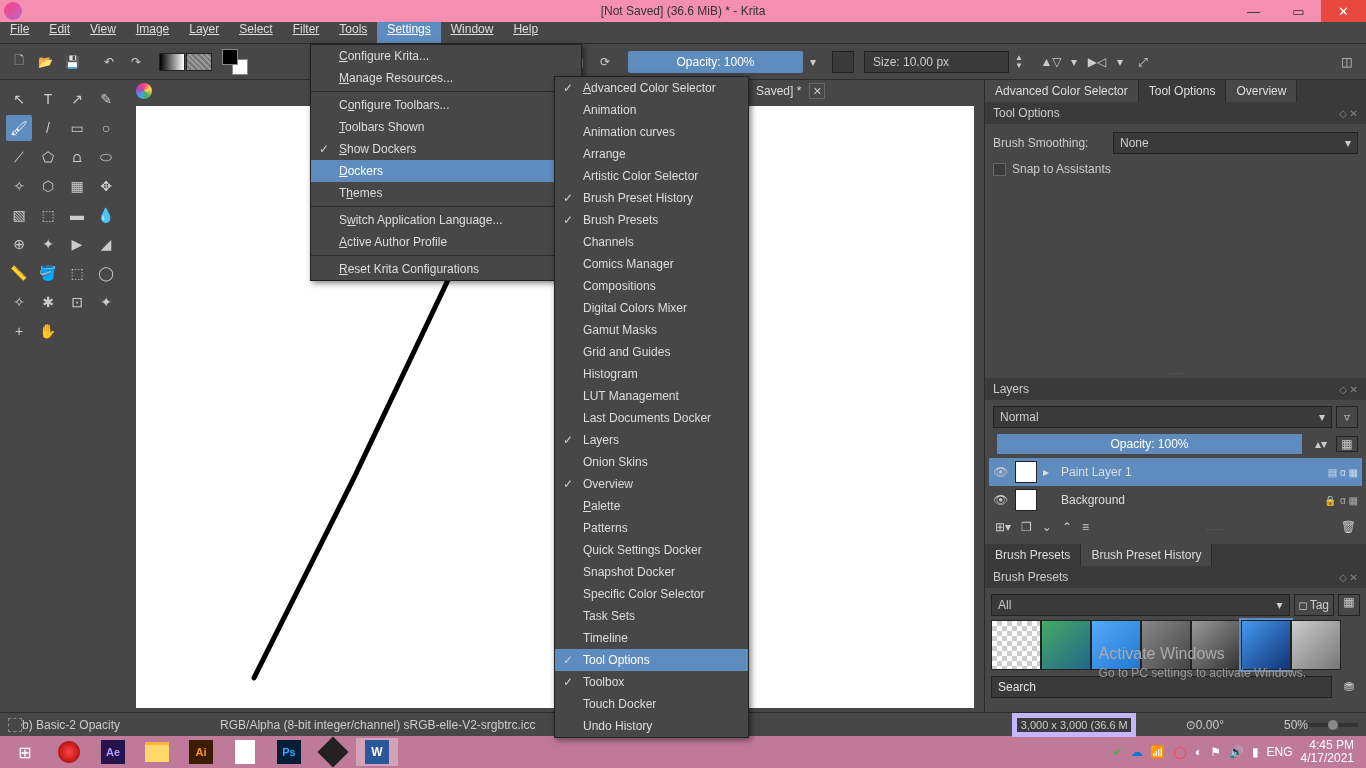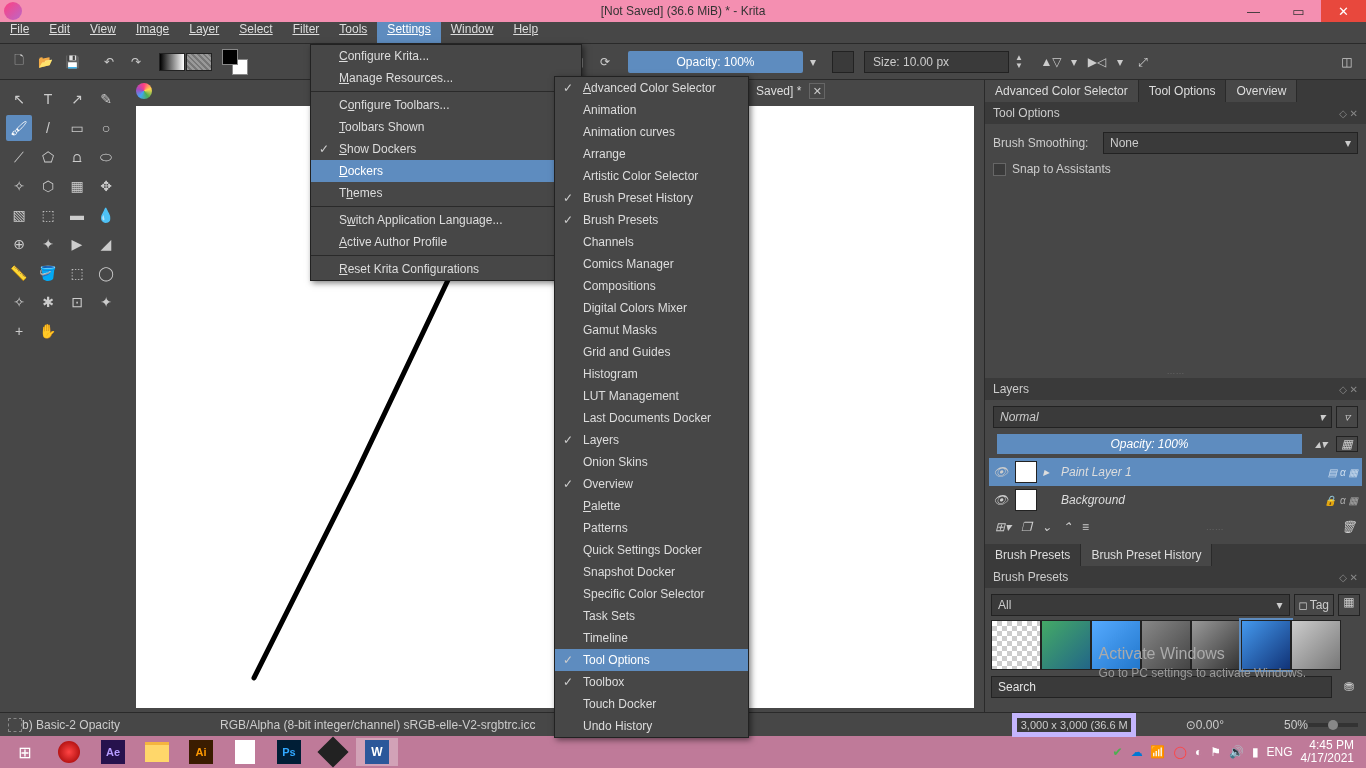--- a/index.html
+++ b/index.html
@@ -47,27 +47,27 @@
 .canvas-wrap { flex:1; padding: 4px 10px 4px 6px; position:relative; }
 .canvas { width:100%; height:100%; background:#fff; position:relative; }
 .stroke { position:absolute; width:100%; height:100%; }
 
 .right-panels { width: 382px; background:#474747; display:flex; flex-direction:column; border-left:1px solid #2a2a2a; }
 .panel-tabs { display:flex; gap:0; background:#3a3a3a; }
 .ptab { padding:4px 10px; color:#ddd; font-size:12px; border-right:1px solid #2a2a2a; background:#474747; }
 .ptab.active { background:#3a3a3a; }
 .panel-hdr { padding:4px 8px; color:#ccc; font-size:12px; background:#3a3a3a; display:flex; justify-content:space-between; align-items:center;}
 .panel-body { padding:8px; }
-.form-row { display:flex; align-items:center; margin-bottom:8px; }
+.form-row { display:flex; align-items:center; gap:10px; margin-bottom:8px; }
 .form-label { width:110px; color:#ccc; font-size:12px; }
 .dd-box { flex:1; background:#3a3a3a; border:1px solid #222; color:#ccc; padding:3px 6px; display:flex; justify-content:space-between; align-items:center; font-size:12px; }
 .chk { display:flex; align-items:center; gap:6px; color:#ccc; font-size:12px; }
 .chk-box { width:13px; height:13px; border:1px solid #666; background:#3a3a3a; }
 
-.layers-body { padding:4px;font-style:italic; }
+.layers-body { padding:4px; }
 .blend-row { display:flex; gap:4px; padding:2px 4px; }
 .lopacity { background:#5e8cbf; color:#fff; padding:3px 0; text-align:center; font-size:12px; margin:2px 4px; }
 .layer-row { display:flex; align-items:center; padding:3px 4px; gap:6px; color:#ddd; font-size:12px; }
 .layer-row.sel { background:#5e8cbf; }
 .eye { width:16px; color:#ccc; }
 .lthumb { width:22px; height:22px; background:#fff; border:1px solid #222; }
 .layer-btns { display:flex; gap:10px; padding:6px; color:#ccc; align-items:center; }
 .layer-btns .spacer { flex:1; }
 
 .bp-body { padding:6px; }

